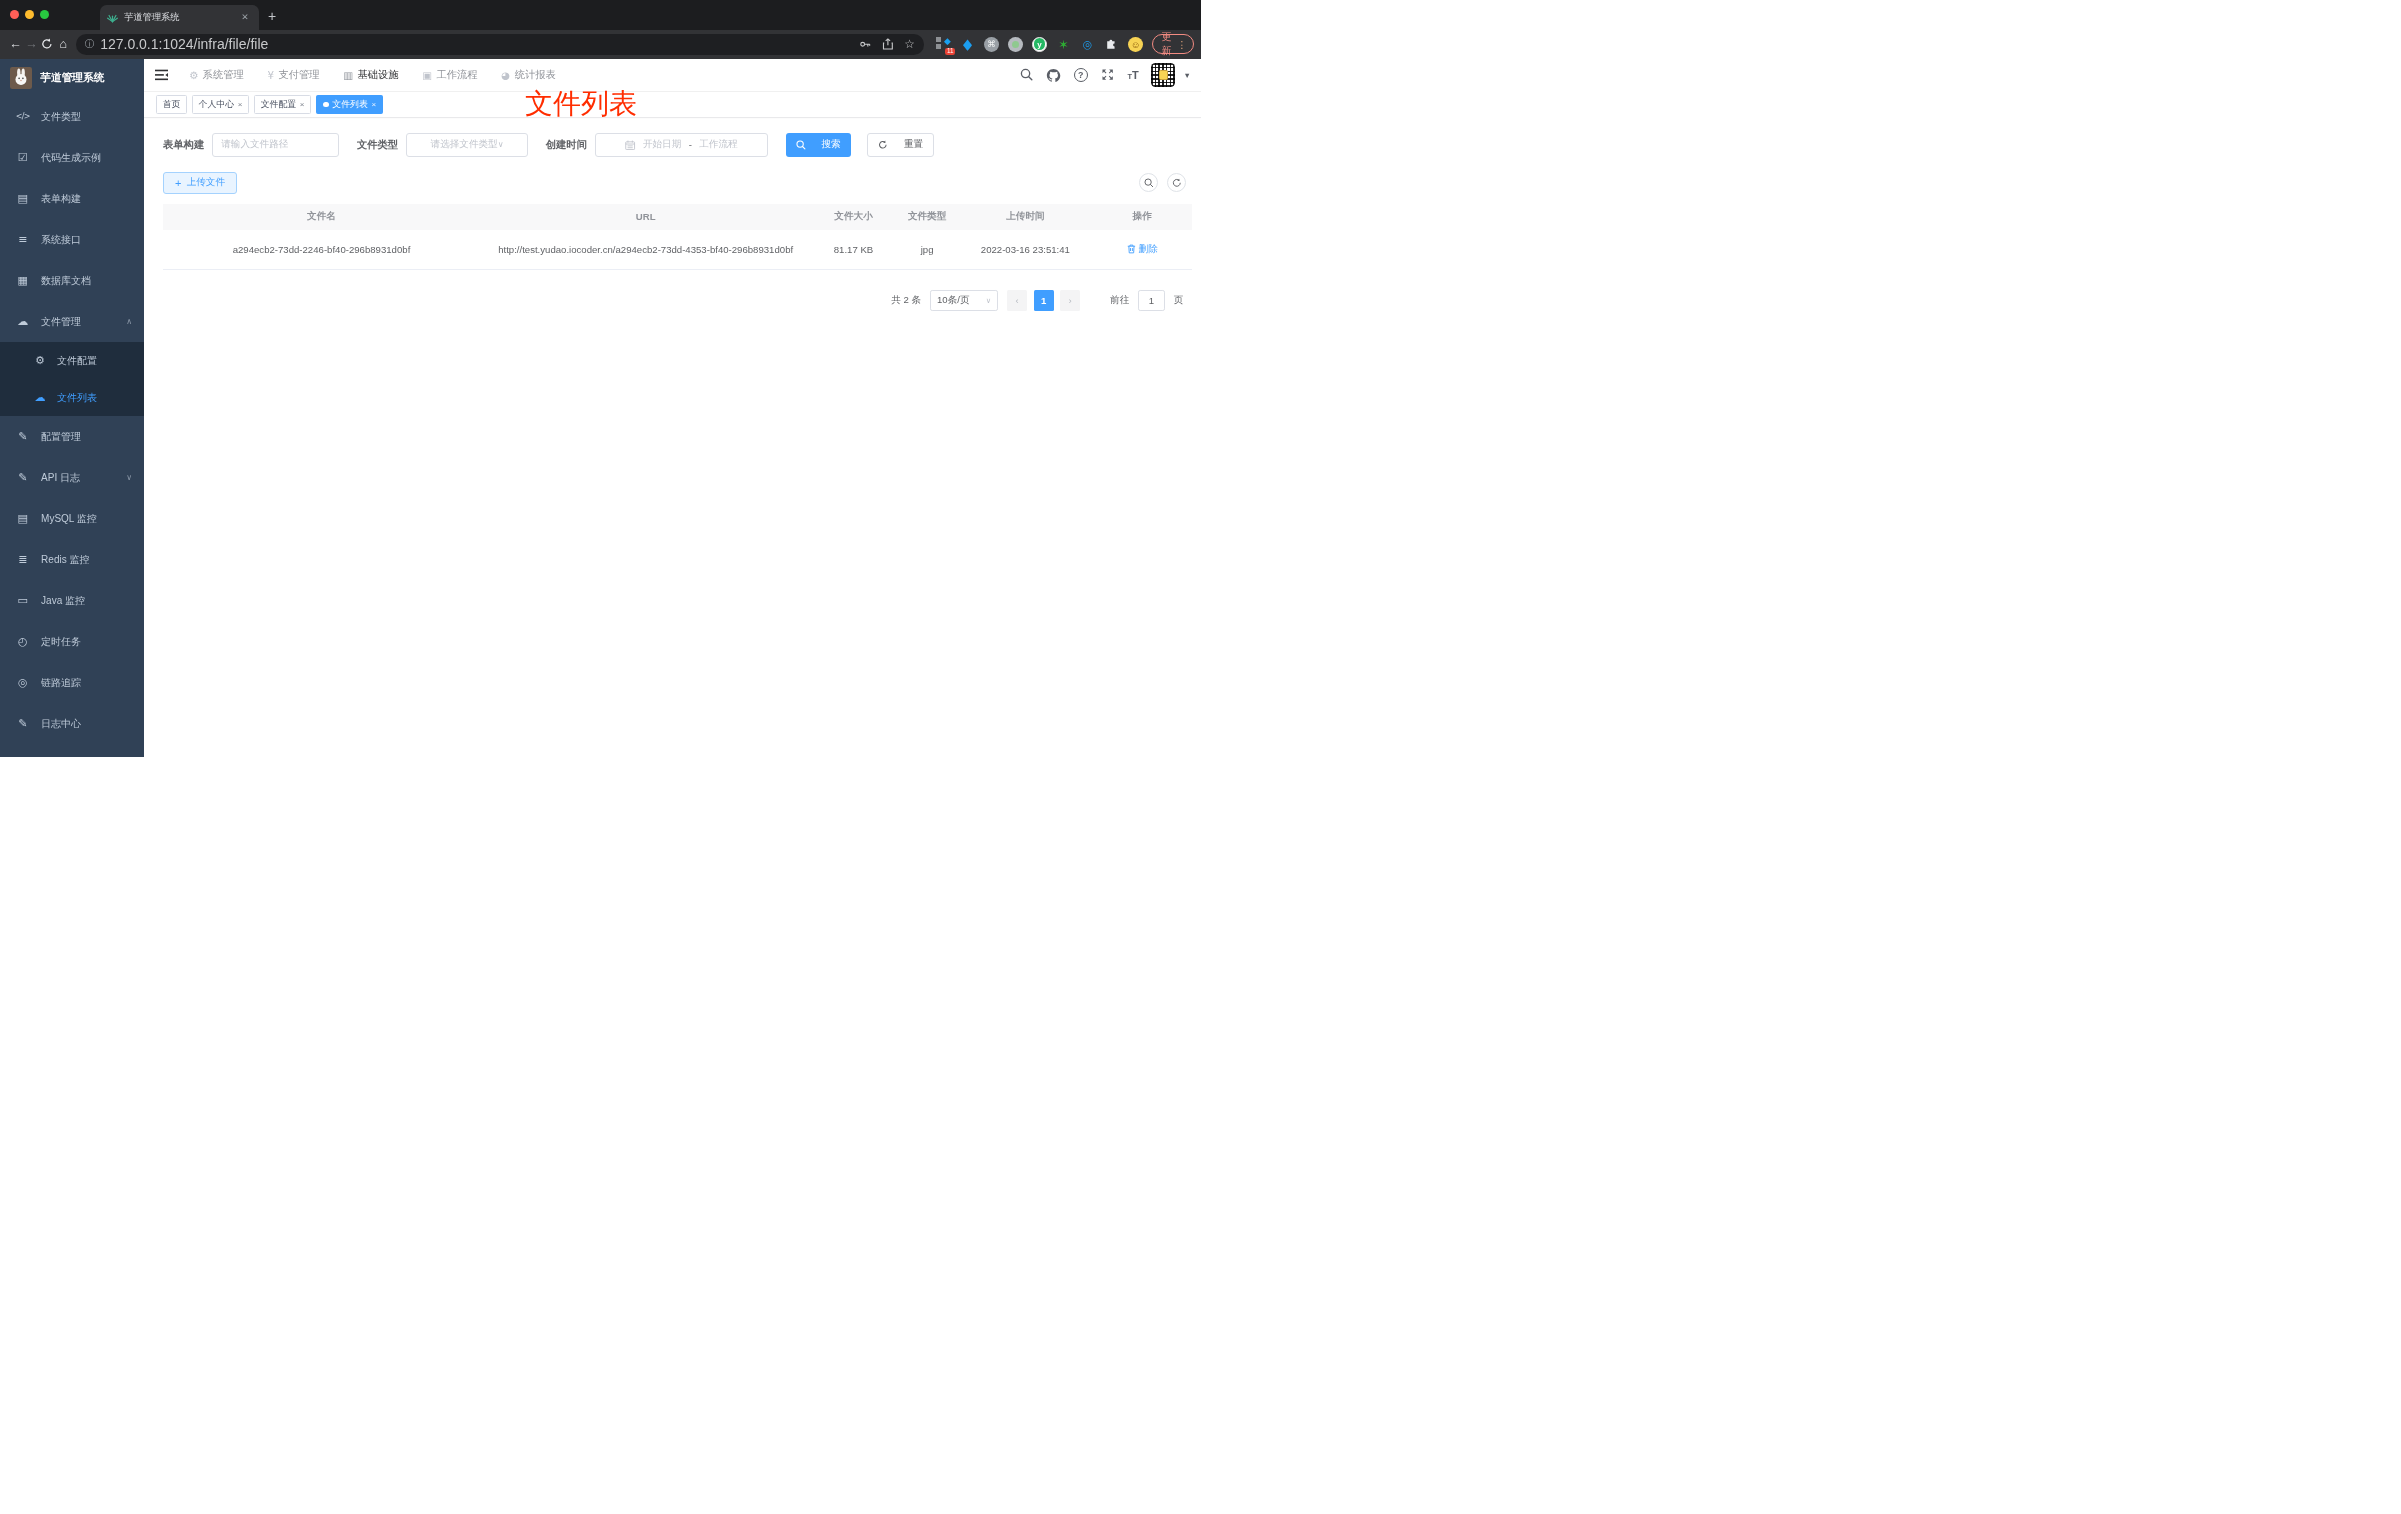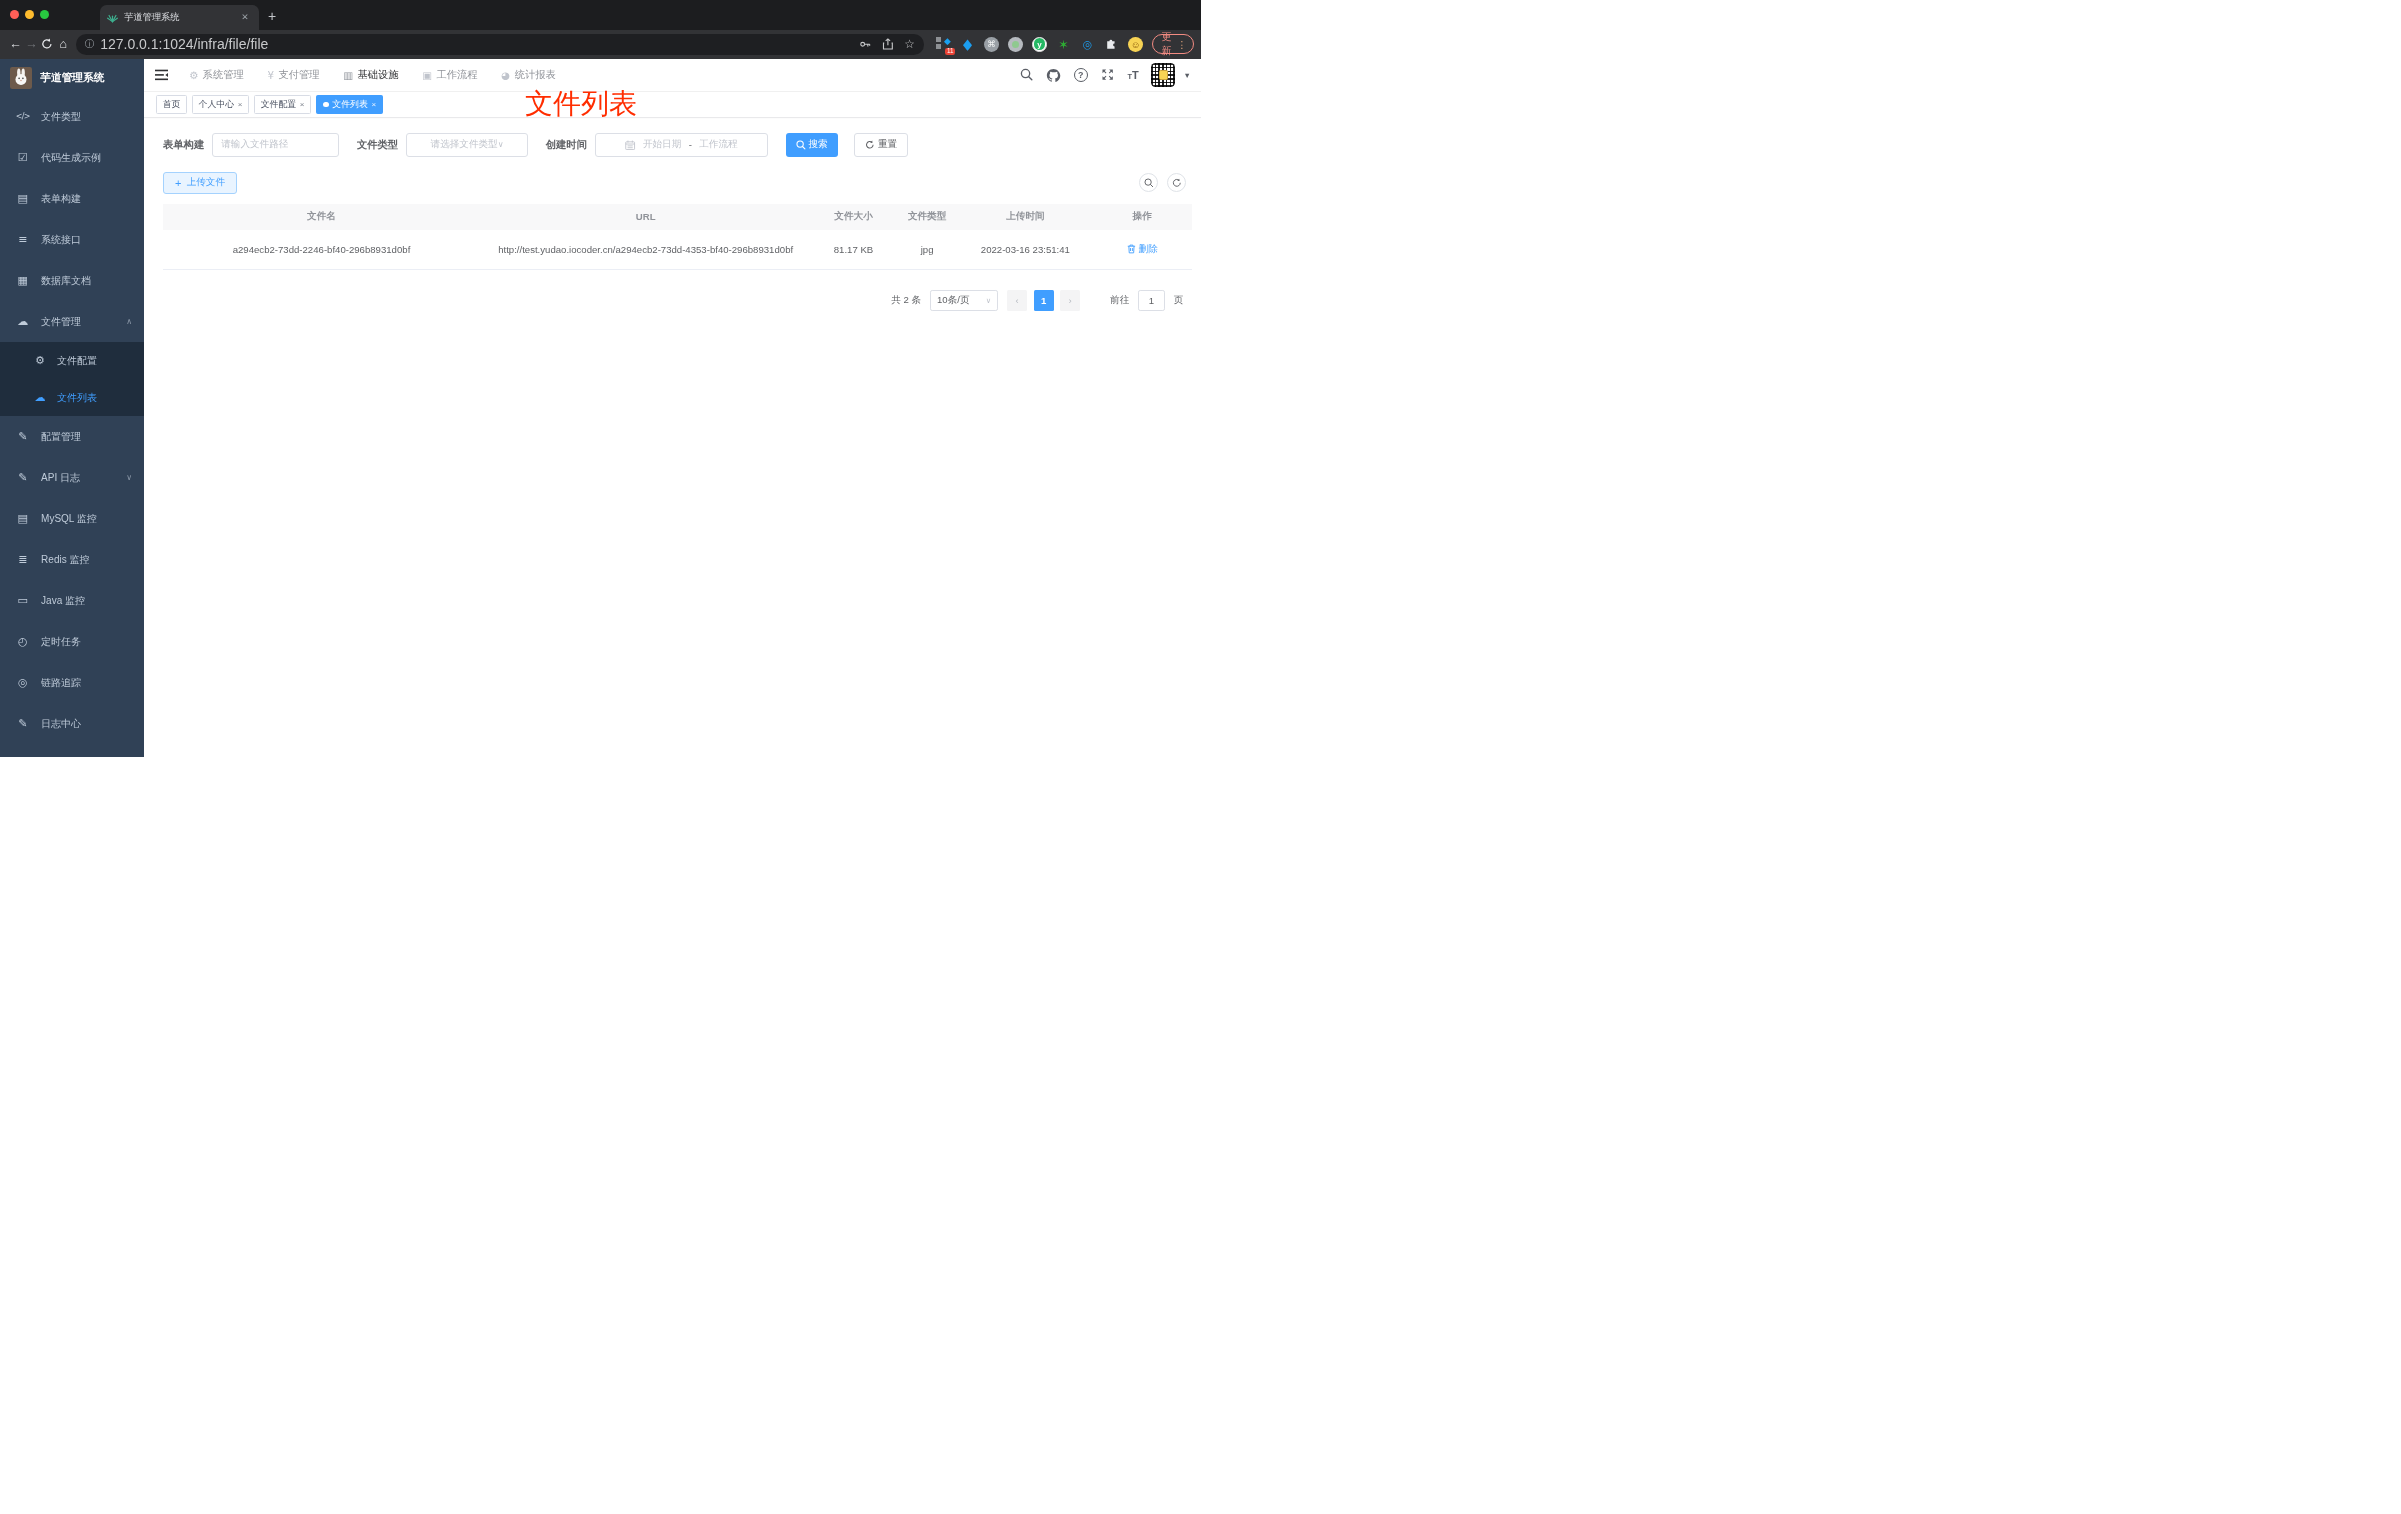--- a/index.html
+++ b/index.html
@@ -96,21 +96,21 @@
 
   .content { padding:14.8px 8.9px 0 19px; }
   .filters { display:flex; align-items:center; }
   .flabel { font-size:10.3px; font-weight:bold; color:#606266; margin-right:8px; }
   .inp { height:24px; border:0.7px solid #dcdfe6; border-radius:3px; background:#fff;
     display:flex; align-items:center; padding:0 8px; font-size:9.6px; color:#c0c4cc; }
   .inp.path { width:127px; margin-right:17.7px; }
   .inp.type { width:122px; margin-right:17.7px; justify-content:center; }
   .inp .car { color:#c0c4cc; font-size:8px; }
   .inp.date { width:173px; margin-right:17.7px; gap:7.4px; justify-content:center; }
-  .btn { height:24px; border-radius:3px; display:flex; align-items:center; gap:3px;
+  .btn { height:24px; border-radius:3px; display:flex; align-items:center; gap:16px;
     font-size:9.6px; padding:0 10.3px; }
   .btn.primary { background:#409eff; color:#fff; margin-right:16px; }
   .btn.plain { background:#fff; border:0.7px solid #dcdfe6; color:#606266; }
 
   .toolrow { display:flex; align-items:center; margin-top:14.8px; }
   .btn.upload { height:22px; background:#e9f4ff; border:0.7px solid #a4d2fe; color:#409eff;
     padding:0 11px; gap:5.2px; }
   .toolright { margin-left:auto; display:flex; gap:8.9px; padding-right:5.9px; }
   .cbtn { width:19px; height:19px; border:0.7px solid #dfe3e8; border-radius:50%;
     display:flex; align-items:center; justify-content:center; color:#606266; background:#fff; }

